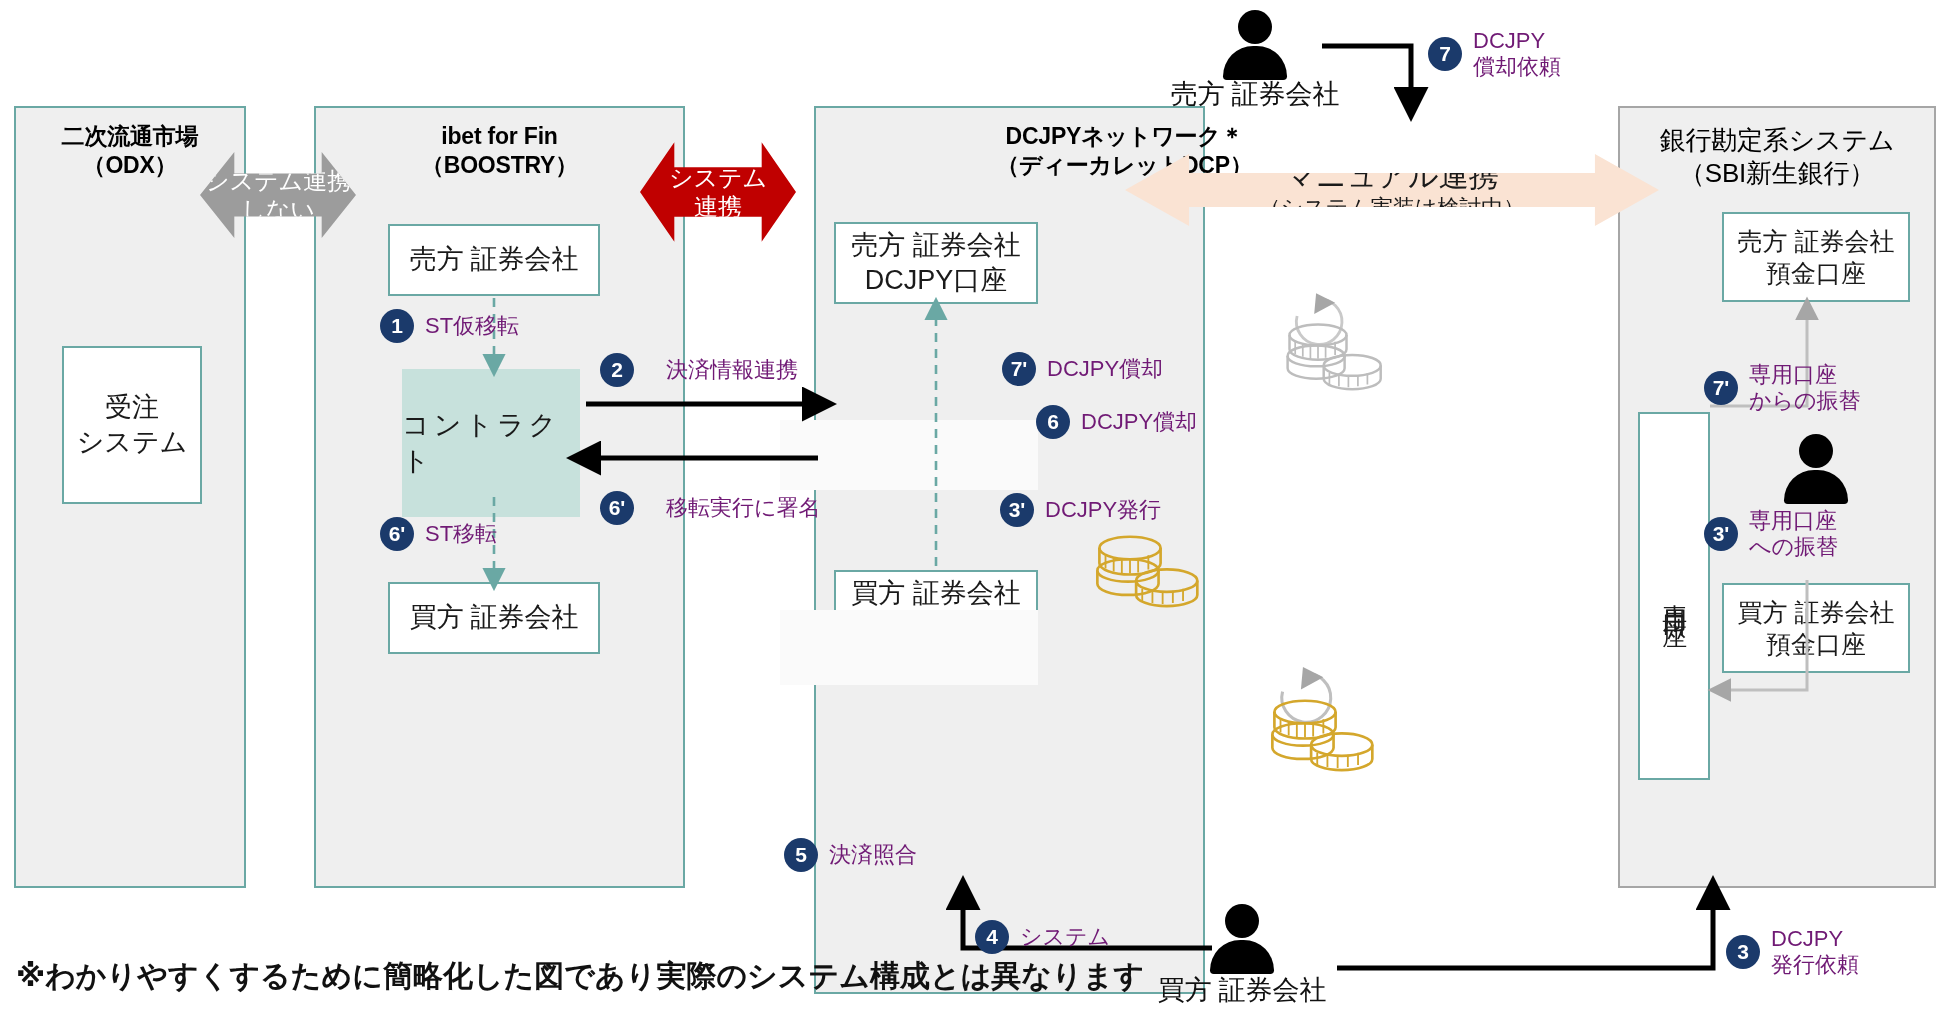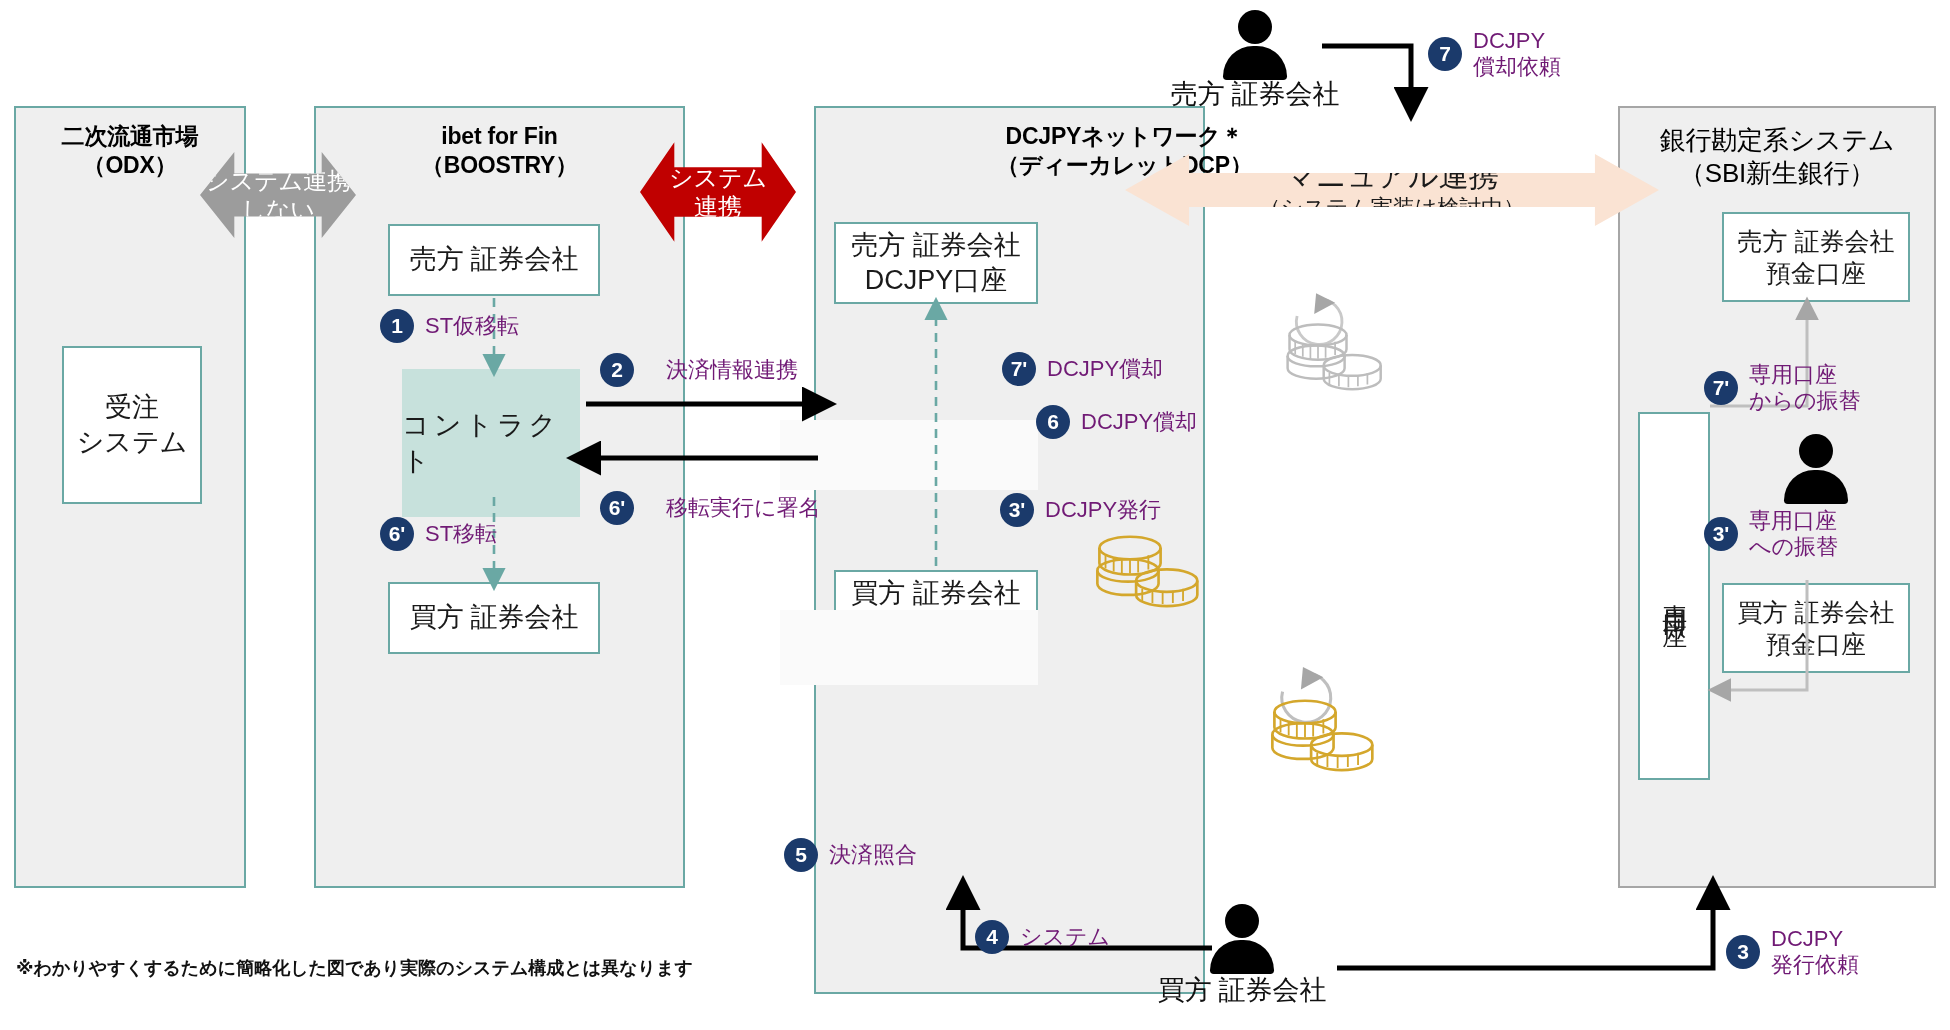--- a/index.html
+++ b/index.html
@@ -119,21 +119,21 @@
     font-family:"Liberation Serif","DejaVu Serif",serif;
   }
 
   
   .plate{position:absolute;background:#fafafa;}
 
   svg.ov{position:absolute;left:0;top:0;width:1950px;height:1030px;pointer-events:none;}
 
   .footnote{
     position:absolute;
-    font-size:18px;font-weight:bold;color:#111;
+    font-size:30px;font-weight:bold;color:#111;
     white-space:nowrap;
   }
 </style>
 </head>
 <body>
 
 <div id="stage">
 
   <div class="panel" style="left:14px;top:106px;width:232px;height:782px;">
     <div class="panel-title">

